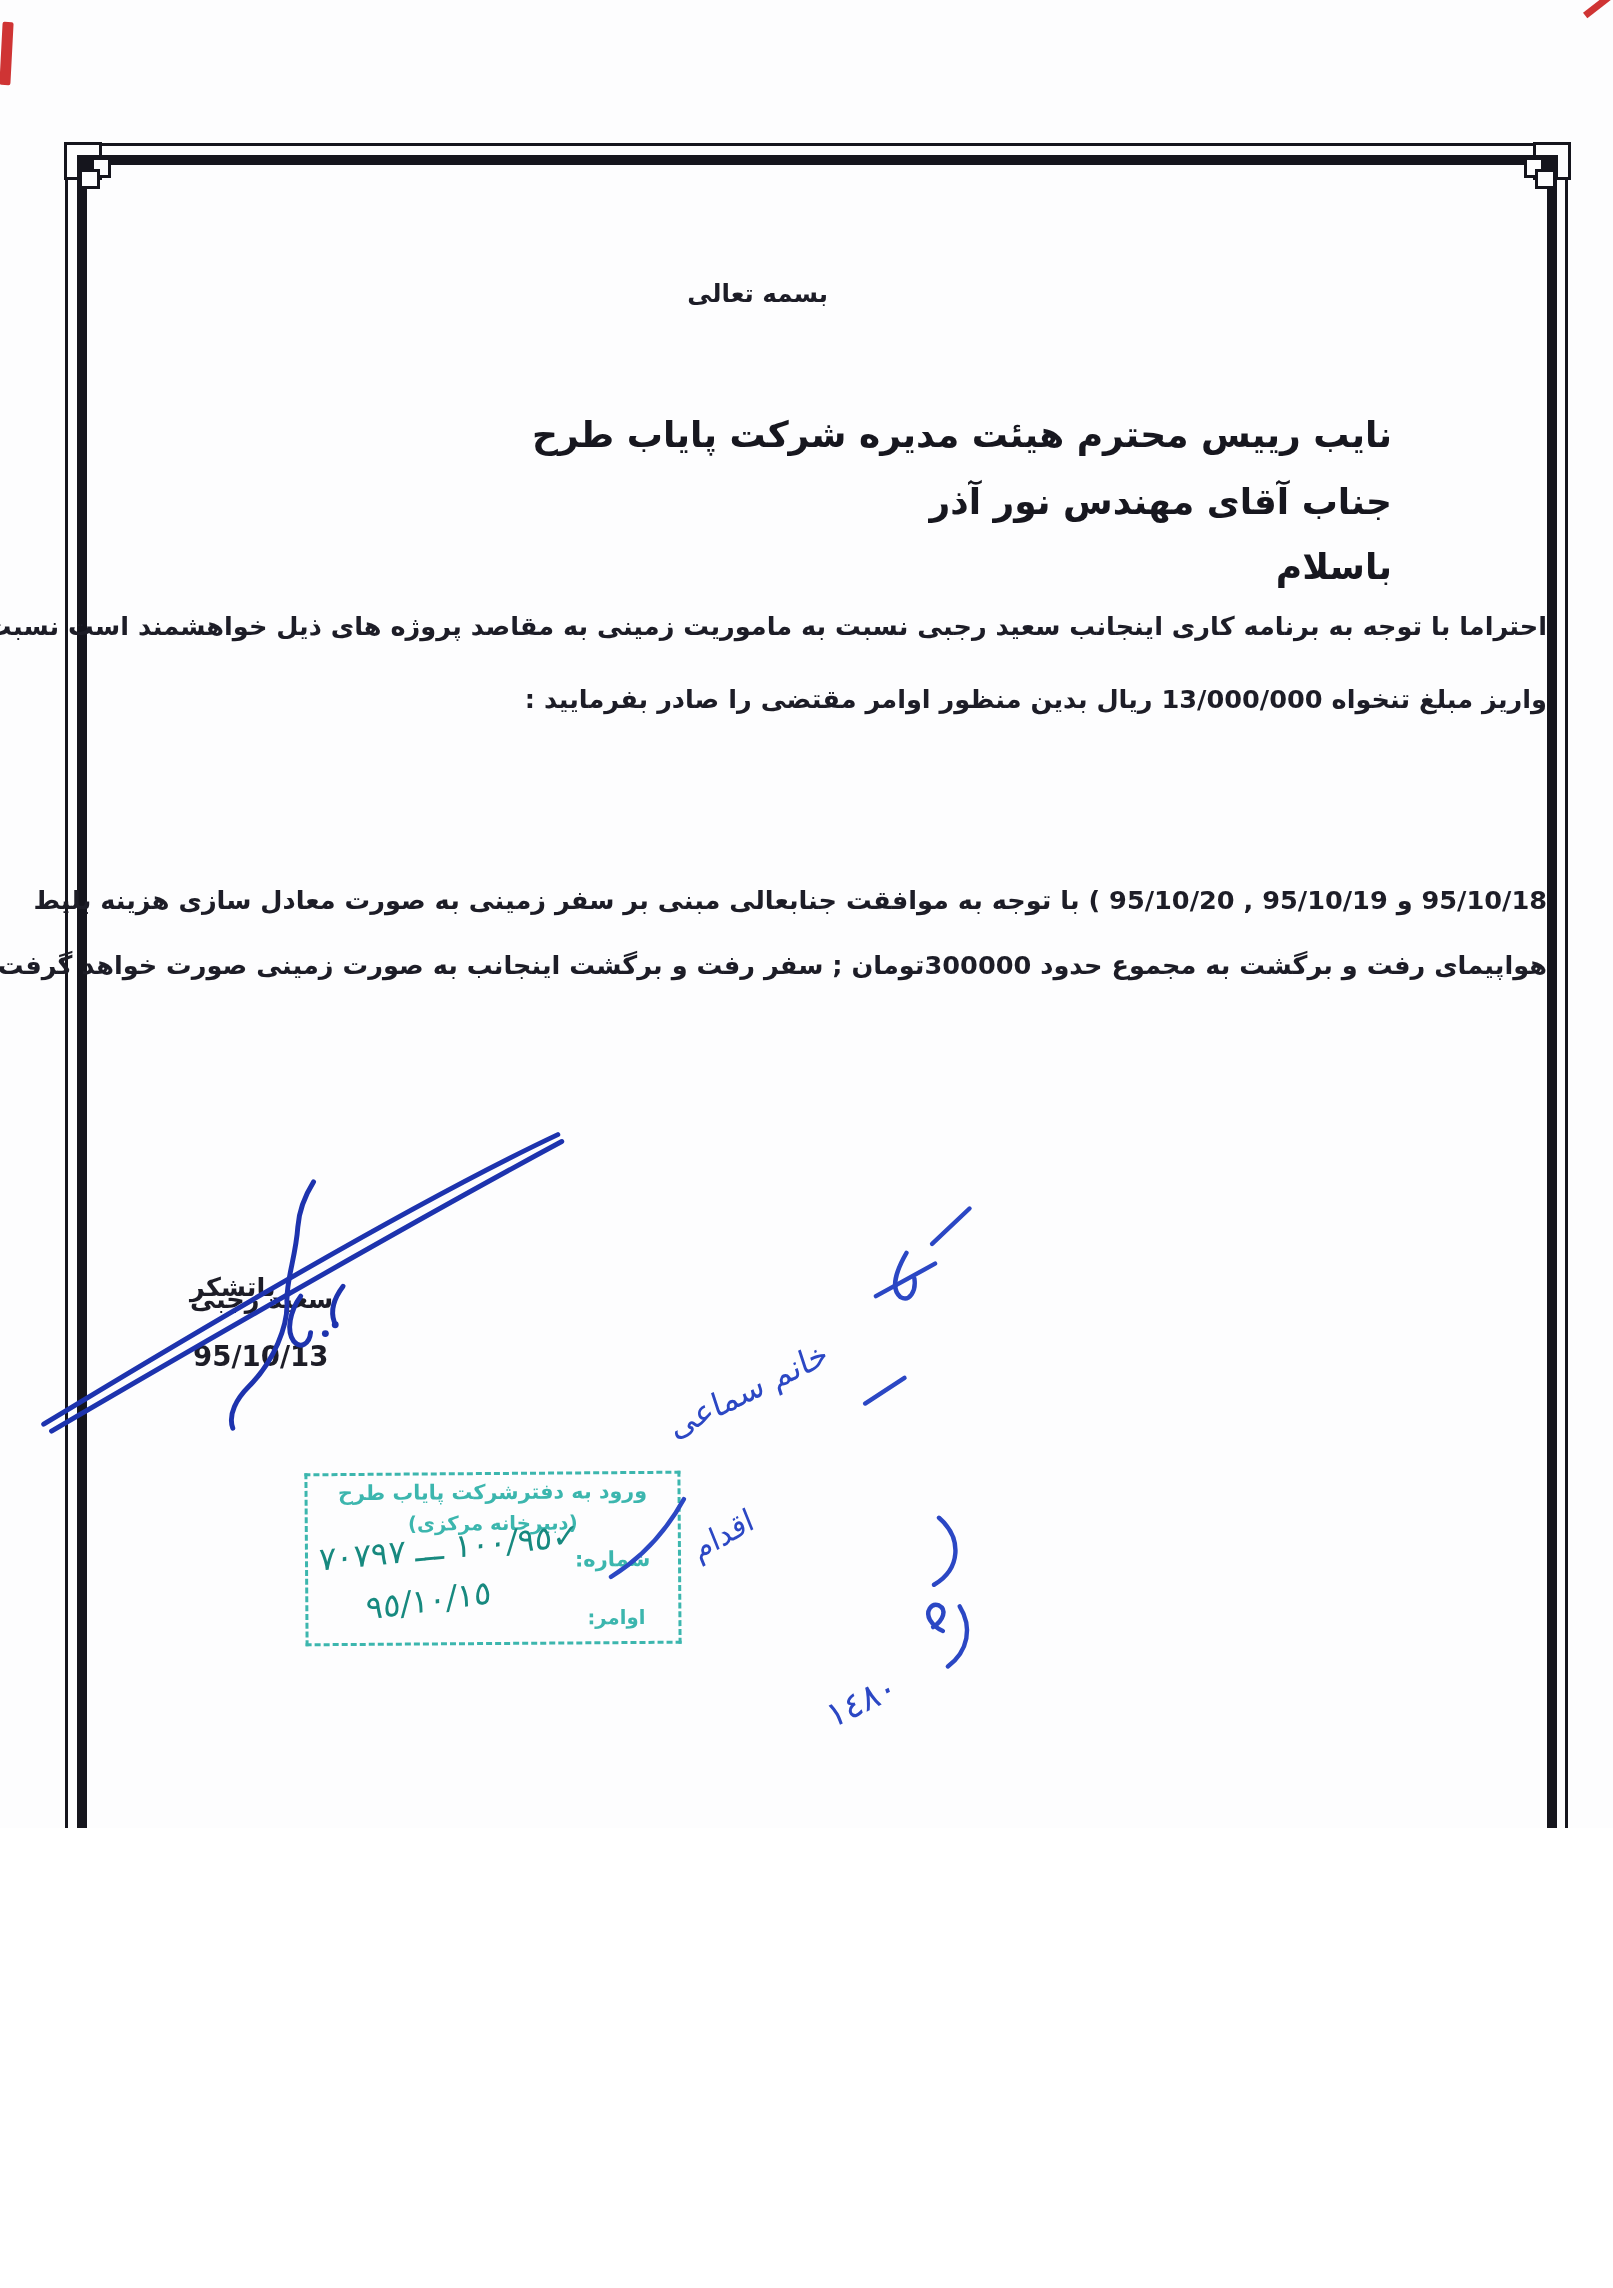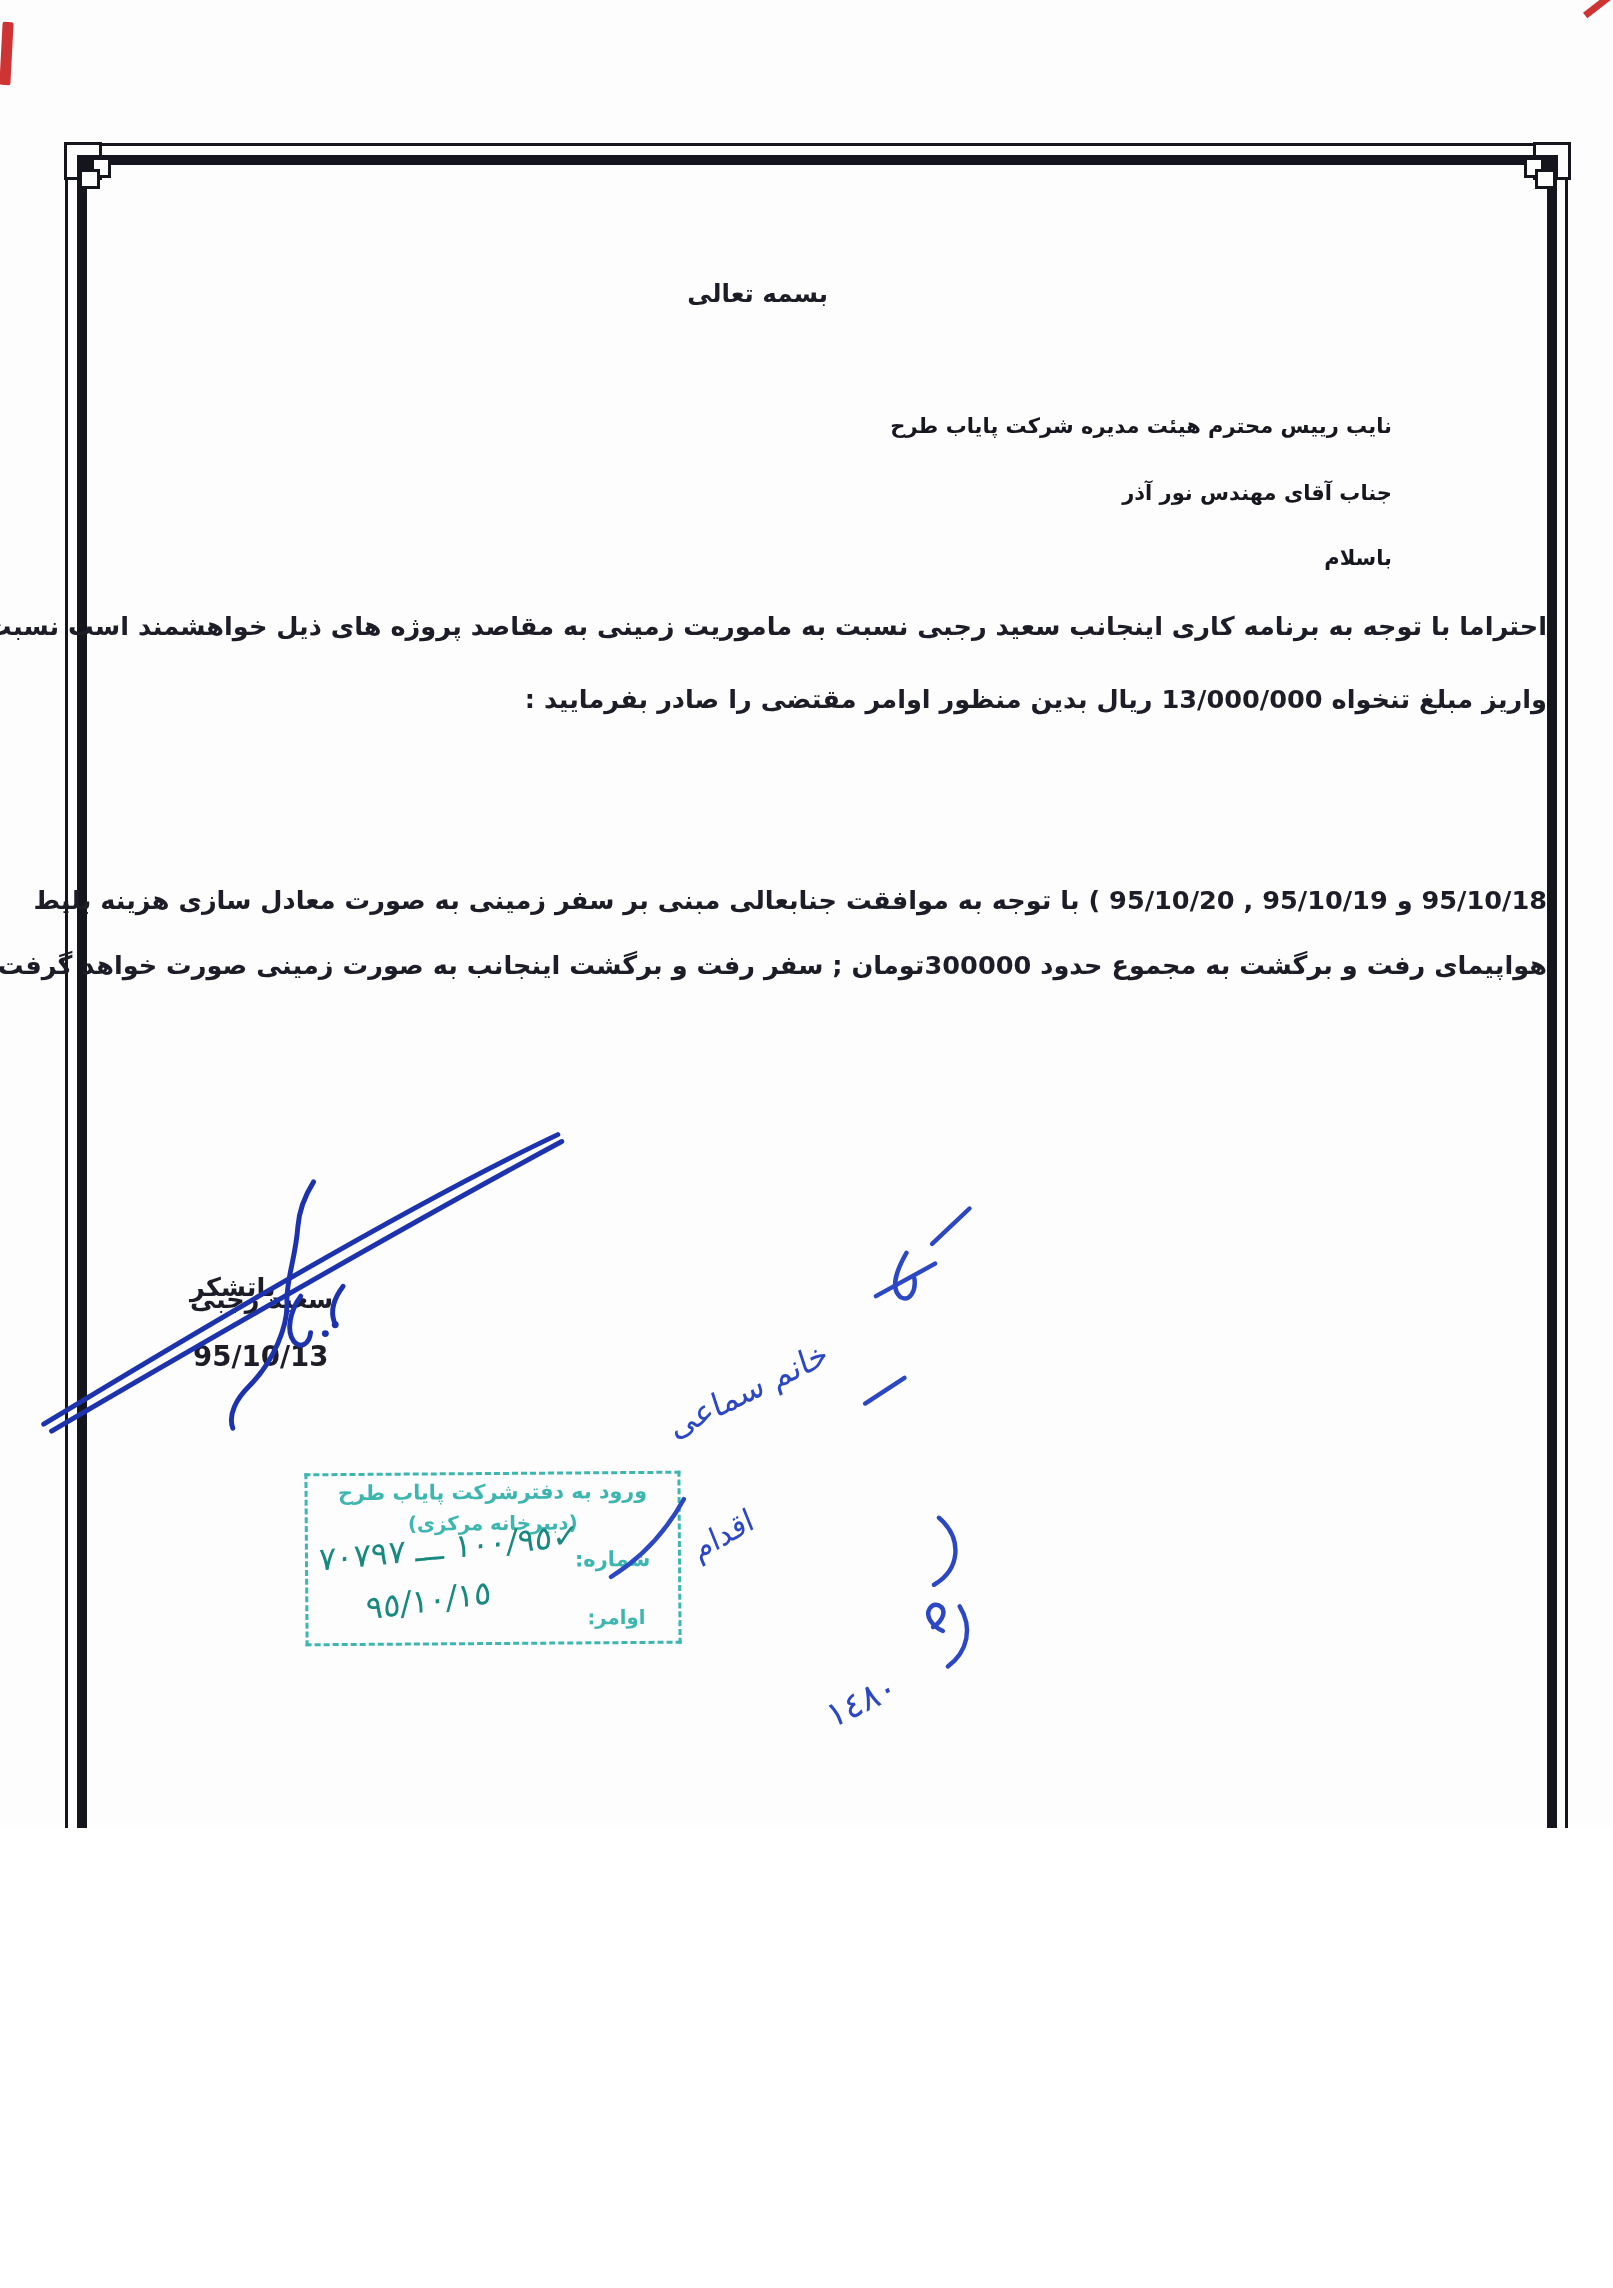--- a/index.html
+++ b/index.html
@@ -15,21 +15,21 @@
   .corner .c-fill{position:absolute;left:12.8px;top:12.8px;width:23.6px;height:23.6px;background:#15151d;}
   .corner .c-small-h{position:absolute;left:26.6px;top:14.8px;width:14.8px;height:14.8px;border:3px solid #15151d;background:#fdfdfe;}
   .corner .c-small-v{position:absolute;left:14.8px;top:26.6px;width:14.8px;height:14.8px;border:3px solid #15151d;background:#fdfdfe;}
   .corner.tr{transform:scaleX(-1);}
   .corner.bl{transform:scaleY(-1);}
   .corner.br{transform:scale(-1,-1);}
   
   .fa{position:absolute;white-space:nowrap;direction:rtl;unicode-bidi:embed;
       font-family:"DejaVu Sans",sans-serif;font-weight:700;color:#1d1d27;z-index:2;}
   .body-line{font-size:25.6px;right:67px;}
-  .head-line{font-size:21px;right:222px;color:#17171f;}
+  .head-line{font-size:36px;right:222px;color:#17171f;}
   .invocation{font-size:24.6px;right:786px;}
   .signoff{left:190px;font-size:25.6px;}
   .signoff-date{left:193px;font-size:27.6px;direction:ltr;}
   
   .ink{position:absolute;left:0;top:0;z-index:5;pointer-events:none;}
   .note{position:absolute;z-index:5;color:#2b47c4;font-weight:400;white-space:nowrap;
         font-family:"DejaVu Sans",sans-serif;}
   .note-addressee{left:662px;top:1371px;font-size:32.5px;transform:rotate(-26deg) skewX(-8deg);}
   .note-action{left:690px;top:1517px;font-size:30.5px;transform:rotate(-30deg) skewX(-8deg);}
   .note-number{left:824px;top:1681px;font-size:35px;transform:rotate(-26deg) skewX(-6deg);direction:ltr;}

